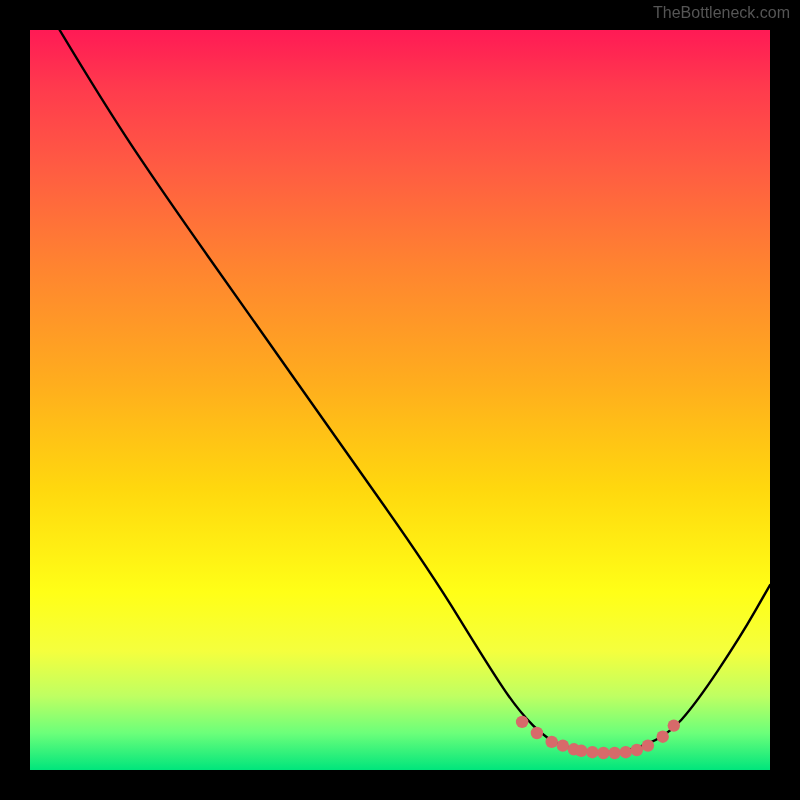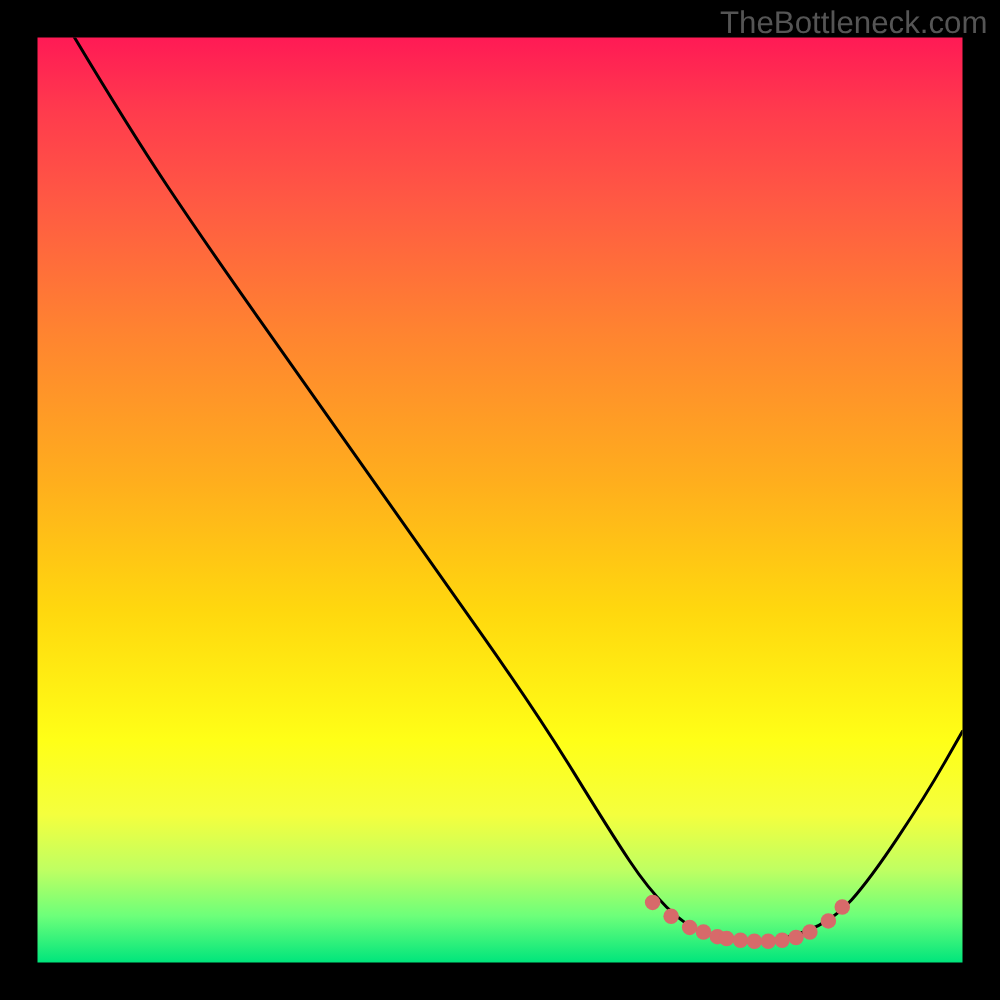--- a/index.html
+++ b/index.html
@@ -16,21 +16,21 @@
     top: 0; left: 0;
     width: 800px;
     height: 800px;
     background: #000;
   }
   .watermark {
     position: absolute;
     top: 4px;
     right: 10px;
     color: #555;
-    font-size: 25px;
+    font-size: 16px;
     font-weight: 400;
     z-index: 30;
     user-select: none;
   }
   .plot-area {
     position: absolute;
     left: 30px;
     top: 30px;
     width: 740px;
     height: 740px;

